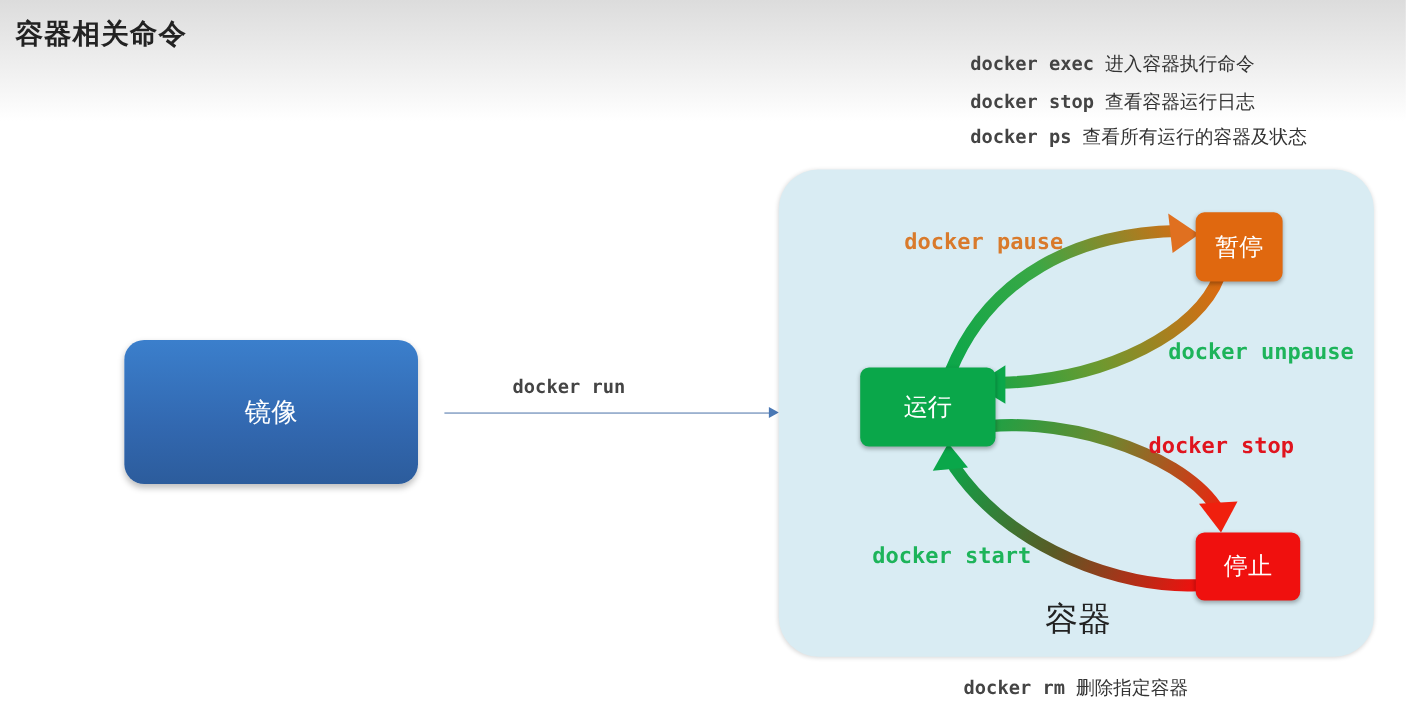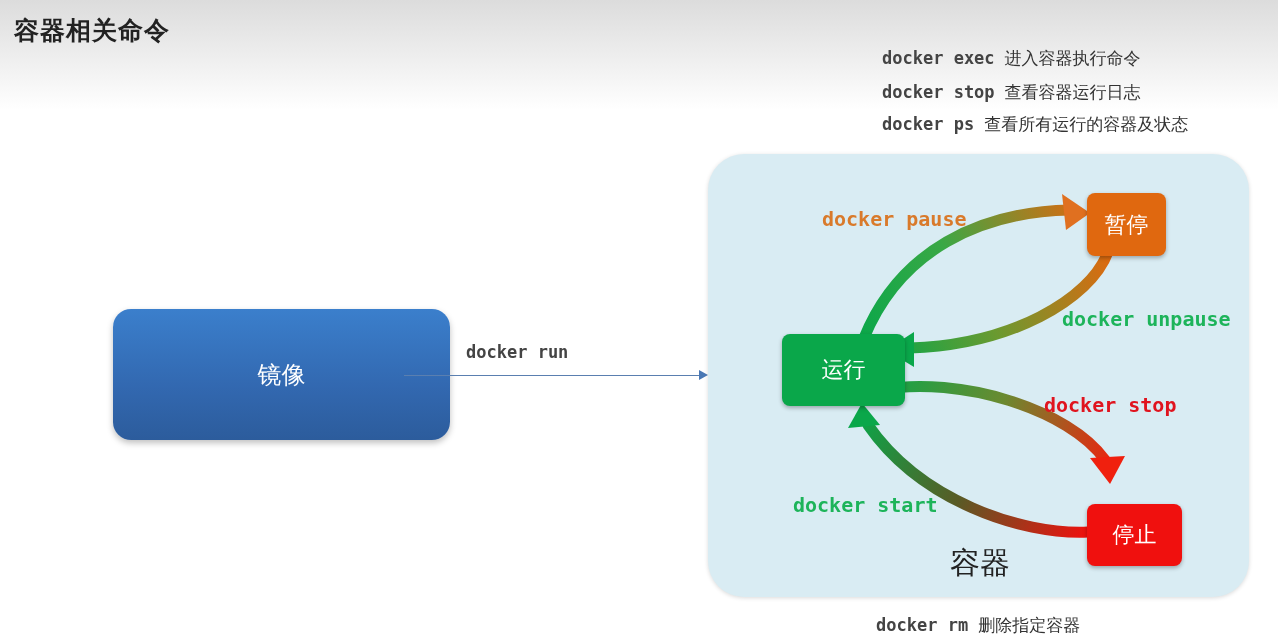--- a/index.html
+++ b/index.html
@@ -16,21 +16,21 @@
     .cmd {
       position: absolute; font-size: 17px; color: #444; white-space: nowrap;
     }
     .cmd .code {
       font-family: "DejaVu Sans Mono", monospace; font-weight: bold; color: #444;
       margin-right: 10px;
       margin-left: 46px;
     }
     .cmd .desc { font-family: "DejaVu Sans", sans-serif; color: #333; }
     .image-box {
-      position: absolute; left: 113px; top: 309px; width: 337px; height: 131px;
+      position: absolute; left: 113px; top: 309px; width: 267px; height: 131px;
       border-radius: 18px;
       background: linear-gradient(180deg, #3b7fcc 0%, #3268b0 60%, #2c5c9c 100%);
       box-shadow: 0 3px 6px rgba(0,0,0,0.25);
       color: #fff; font-size: 24px;
       display: flex; align-items: center; justify-content: center;
     }
     .run-line {
       position: absolute; left: 404px; top: 375px; width: 298px; height: 1px;
       background: #5a7fb0;
     }
@@ -51,21 +51,21 @@
     .container-label {
       position: absolute; left: 950px; top: 543px; font-size: 30px; color: #222;
     }
     .state {
       position: absolute; border-radius: 8px; color: #fff; font-size: 22px;
       display: flex; align-items: center; justify-content: center;
       box-shadow: 0 2px 4px rgba(0,0,0,0.3);
     }
     .state-running { left: 782px; top: 334px; width: 123px; height: 72px; background: #0aa74a; text-align: right; }
     .state-paused  { left: 1087px; top: 193px; width: 79px; height: 63px; background: #e0680f; }
-    .state-stopped { left: 1087px; top: 484px; width: 95px; height: 62px; background: #f0100e; margin-top: 20px; }
+    .state-stopped { left: 1087px; top: 484px; width: 95px; height: 62px; background: #f0100e; }
     .arrows { position: absolute; left: 0; top: 0; }
     .lbl {
       position: absolute; font-family: "DejaVu Sans Mono", monospace; font-weight: bold; font-size: 20px;
       white-space: nowrap;
     }
   </style>
 </head>
 <body>
 
 <div class="title">容器相关命令</div>

